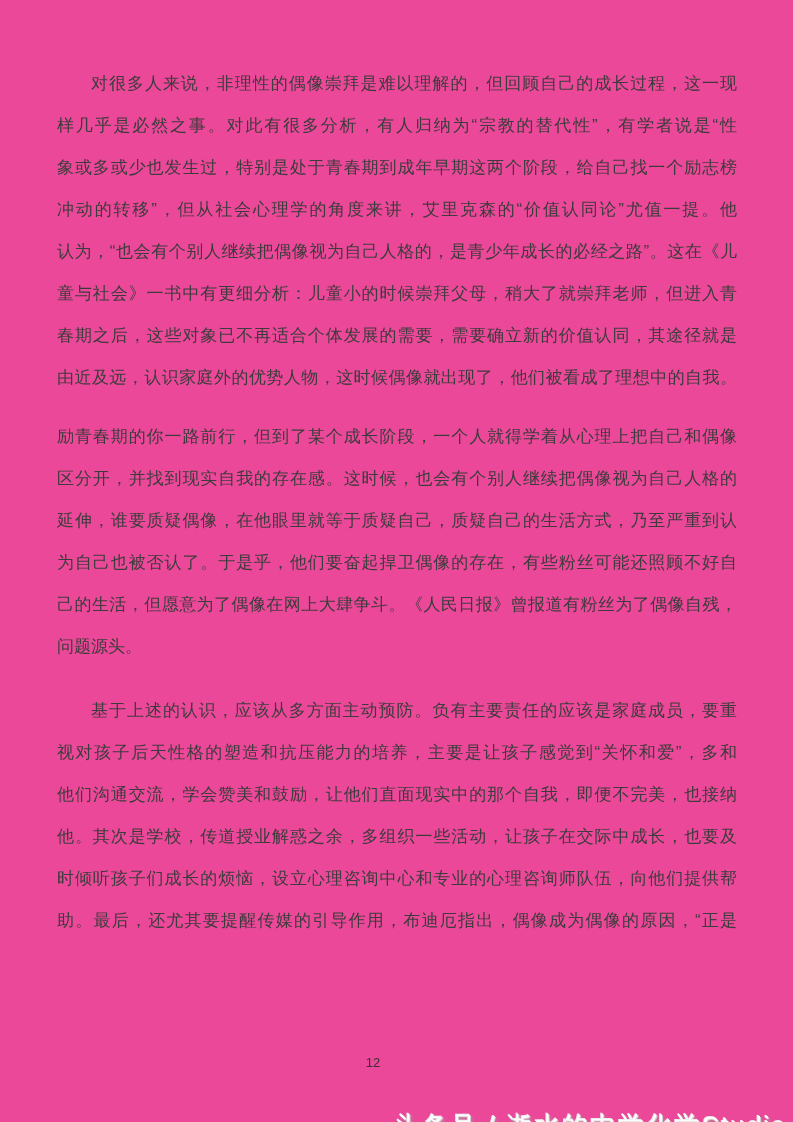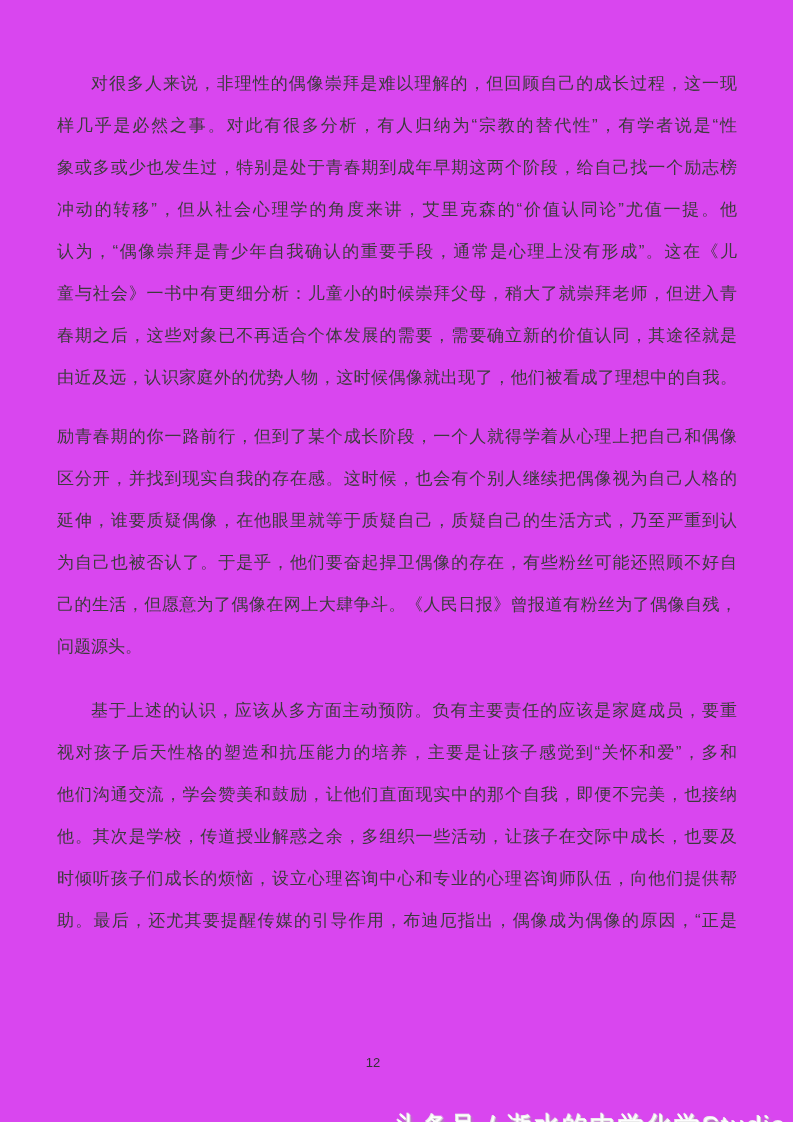--- a/index.html
+++ b/index.html
@@ -11,21 +11,21 @@
     height: 1122px;
     position: relative;
     overflow: hidden;
     background: #ffffff;
     font-family: "Liberation Sans", sans-serif;
     color: #3c3c3c;
   }
   .page {
     position: absolute;
     inset: 0;
-    background: #d946ef;
+    background: #ec4899;
   }
   .content {
     position: absolute;
     left: 57px;
     top: 63px;
     width: 680px;
   }
   .para {
     margin: 0;
     padding: 0;
@@ -77,21 +77,21 @@
 
 <div class="page">
 
   <div class="content">
 
     <div class="para para-1">
       <div class="line indent">对很多人来说，非理性的偶像崇拜是难以理解的，但回顾自己的成长过程，这一现</div>
       <div class="line">样几乎是必然之事。对此有很多分析，有人归纳为“宗教的替代性”，有学者说是“性</div>
       <div class="line">象或多或少也发生过，特别是处于青春期到成年早期这两个阶段，给自己找一个励志榜</div>
       <div class="line">冲动的转移”，但从社会心理学的角度来讲，艾里克森的“价值认同论”尤值一提。他</div>
-      <div class="line">认为，“偶像崇拜是青少年自我确认的重要手段，通常是心理上没有形成”。这在《儿</div>
+      <div class="line">认为，“也会有个别人继续把偶像视为自己人格的，是青少年成长的必经之路”。这在《儿</div>
       <div class="line">童与社会》一书中有更细分析：儿童小的时候崇拜父母，稍大了就崇拜老师，但进入青</div>
       <div class="line">春期之后，这些对象已不再适合个体发展的需要，需要确立新的价值认同，其途径就是</div>
       <div class="line">由近及远，认识家庭外的优势人物，这时候偶像就出现了，他们被看成了理想中的自我。</div>
     </div>
 
     <div class="para para-2">
       <div class="line">励青春期的你一路前行，但到了某个成长阶段，一个人就得学着从心理上把自己和偶像</div>
       <div class="line">区分开，并找到现实自我的存在感。这时候，也会有个别人继续把偶像视为自己人格的</div>
       <div class="line">延伸，谁要质疑偶像，在他眼里就等于质疑自己，质疑自己的生活方式，乃至严重到认</div>
       <div class="line">为自己也被否认了。于是乎，他们要奋起捍卫偶像的存在，有些粉丝可能还照顾不好自</div>

